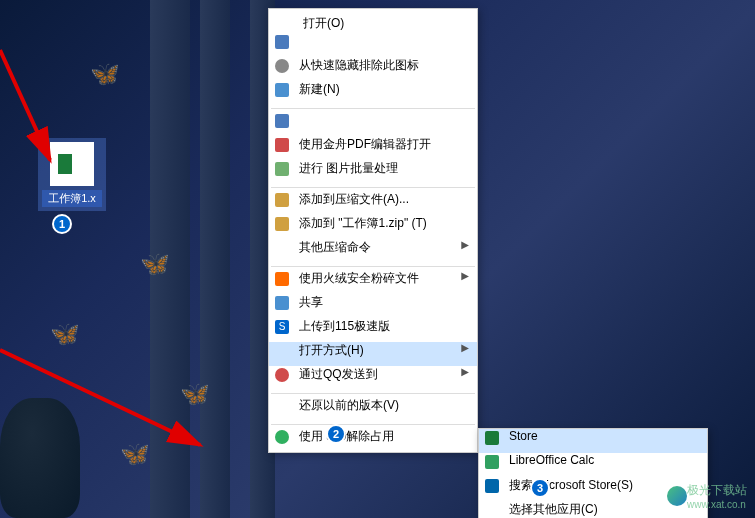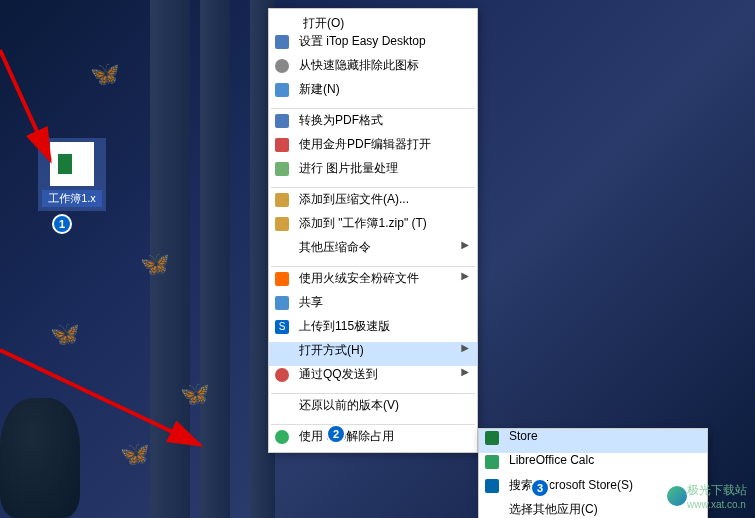--- a/index.html
+++ b/index.html
@@ -113,40 +113,38 @@
 <div class="context-menu menu1">
   <div class="menu-item header-item">
     <span class="mi-icon"></span>
     <span class="mi-label">打开(O)</span>
   </div>
 
   <div class="menu-item">
       <span class="mi-icon">
         <span class="ico-box ico-grid"></span>
       </span>
-      <span class="mi-label">设置 iTop Easy Desktop</span>
     </div>
   <div class="menu-item">
       <span class="mi-icon">
         <span class="ico-box ico-eye"></span>
       </span>
       <span class="mi-label">从快速隐藏排除此图标</span>
     </div>
   <div class="menu-item">
       <span class="mi-icon">
         <span class="ico-box ico-new"></span>
       </span>
       <span class="mi-label">新建(N)</span>
     </div>
   <div class="menu-sep"></div>
   <div class="menu-item">
       <span class="mi-icon">
         <span class="ico-box ico-pdf"></span>
       </span>
-      <span class="mi-label">转换为PDF格式</span>
     </div>
   <div class="menu-item">
       <span class="mi-icon">
         <span class="ico-box ico-pdf2"></span>
       </span>
       <span class="mi-label">使用金舟PDF编辑器打开</span>
     </div>
   <div class="menu-item">
       <span class="mi-icon">
         <span class="ico-box ico-img"></span>

